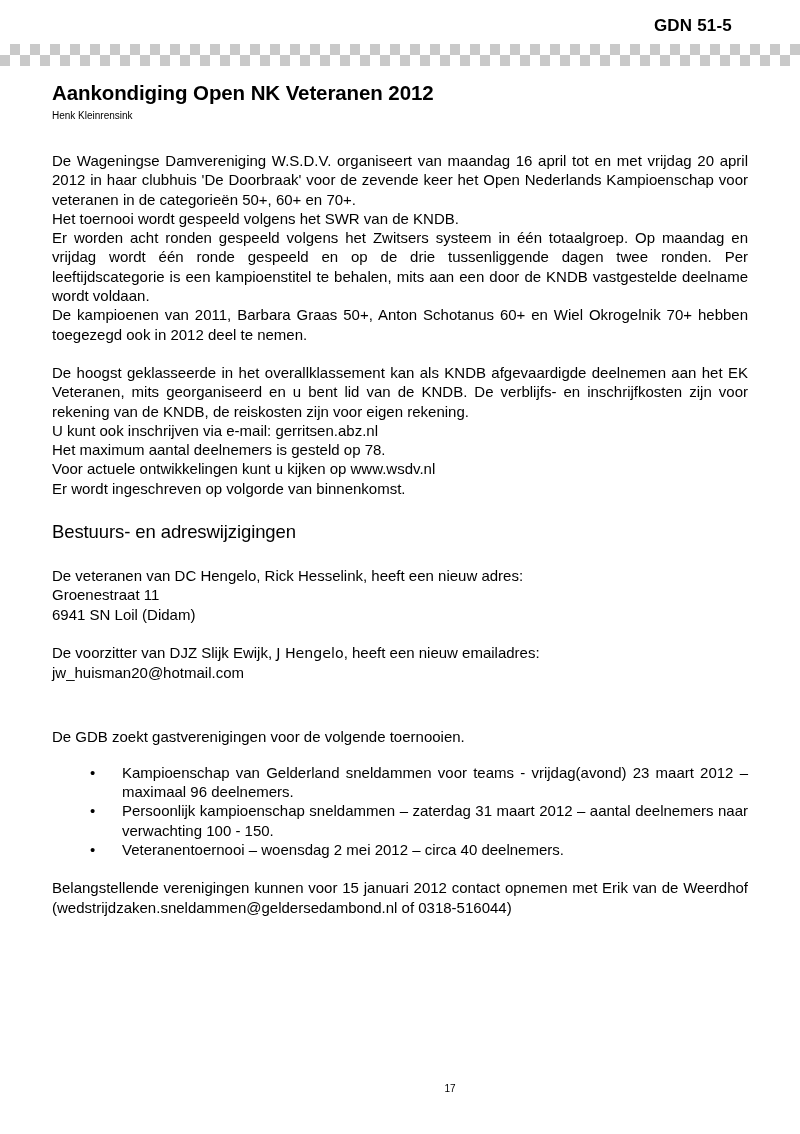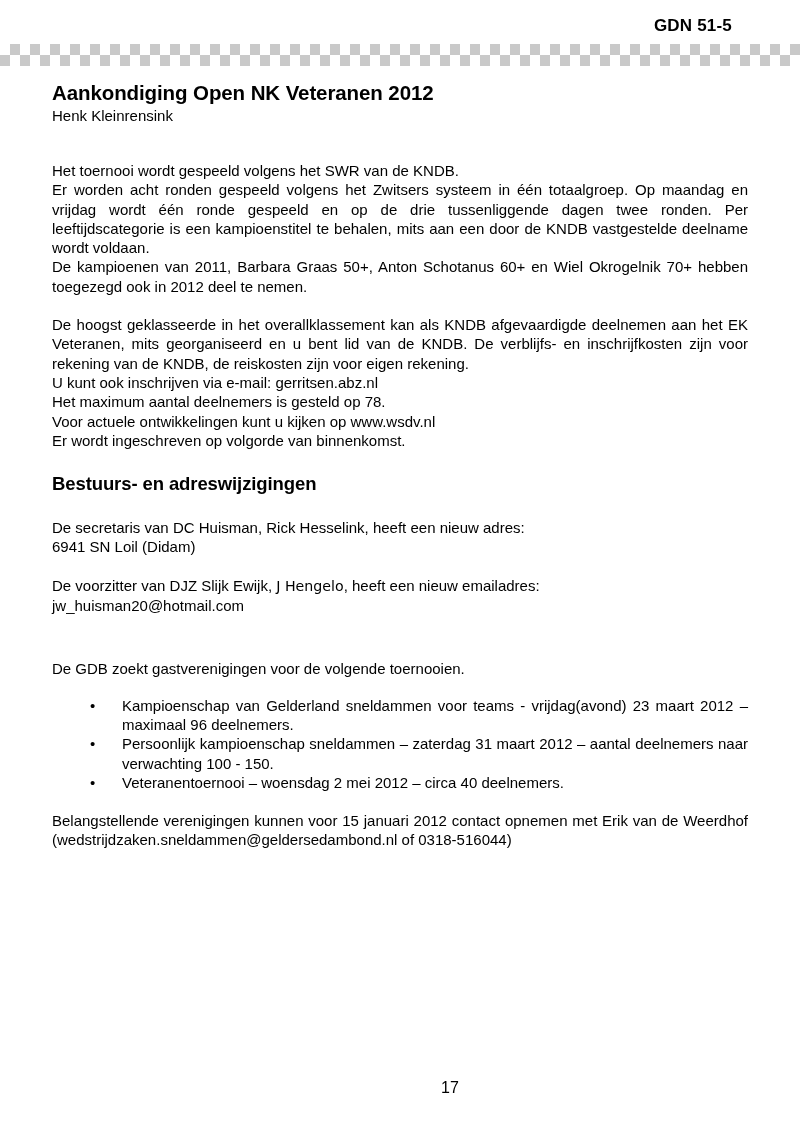--- a/index.html
+++ b/index.html
@@ -59,28 +59,28 @@
   }
 
   h1.doc-title {
     font-size: 20.5px;
     font-weight: bold;
     margin: 0;
     line-height: 25px;
     letter-spacing: -0.1px;
   }
   .byline {
-    font-size: 15px;
+    font-size: 10px;
     line-height: 19px;
-    margin: 1px 0 10px 0;
+    margin: 1px 0 0 0;
   }
 
   h2.section-heading {
     font-size: 18.5px;
-    font-weight: bold;
+    font-weight: normal;
     margin: 0;
     line-height: 24px;
     letter-spacing: -0.1px;
   }
 
   p.para {
     font-size: 15px;
     line-height: 19.3px;
     margin: 0;
   }
@@ -123,21 +123,21 @@
 
   
   #page-footer {
     position: absolute;
     left: 0;
     top: 1078px;
     width: 800px;
     text-align: center;
   }
   #page-number {
-    font-size: 16px;
+    font-size: 10px;
     line-height: 19px;
     display: inline-block;
     margin-left: 100px;
   }
 </style>
 </head>
 <body>
 
 <div id="page-header">
   <div id="header-title">GDN 51-5</div>
@@ -146,20 +146,21 @@
 <div id="checker-rule"></div>
 
 <div id="content">
 
   <h1 class="doc-title">Aankondiging Open NK Veteranen 2012</h1>
 
   <p class="byline">Henk Kleinrensink</p>
 
   <div class="spacer-26"></div>
 
+  <p class="para justify-all">De Wageningse Damvereniging W.S.D.V. organiseert van maandag 16 april tot en met vrijdag 20 april 2012 in haar clubhuis 'De Doorbraak' voor de zevende keer het Open Nederlands Kampioenschap voor veteranen in de categorieën 50+, 60+ en 70+.</p>
 
   <p class="para">Het toernooi wordt gespeeld volgens het SWR van de KNDB.</p>
 
   <p class="para justify-all">Er worden acht ronden gespeeld volgens het Zwitsers systeem in één totaalgroep. Op maandag en vrijdag wordt één ronde gespeeld en op de drie tussenliggende dagen twee ronden. Per leeftijdscategorie is een kampioenstitel te behalen, mits aan een door de KNDB vastgestelde deelname wordt voldaan.</p>
 
   <p class="para justify-all">De kampioenen van 2011, Barbara Graas 50+, Anton Schotanus 60+ en Wiel Okrogelnik 70+ hebben toegezegd ook in 2012 deel te nemen.</p>
 
   <div class="spacer-19"></div>
 
   <p class="para justify-all">De hoogst geklasseerde in het overallklassement kan als KNDB afgevaardigde deelnemen aan het EK Veteranen, mits georganiseerd en u bent lid van de KNDB. De verblijfs- en inschrijfkosten zijn voor rekening van de KNDB, de reiskosten zijn voor eigen rekening.</p>
@@ -172,22 +173,23 @@
   <p class="para">Voor actuele ontwikkelingen kunt u kijken op www.wsdv.nl</p>
 
   <p class="para">Er wordt ingeschreven op volgorde van binnenkomst.</p>
 
   <div class="spacer-22"></div>
 
   <h2 class="section-heading">Bestuurs- en adreswijzigingen</h2>
 
   <div class="spacer-22"></div>
 
-  <p class="para">De secretaris van DC Huisman, Rick Hesselink, heeft een nieuw adres:</p>
-
+  <p class="para">De veteranen van DC Hengelo, Rick Hesselink, heeft een nieuw adres:</p>
+
+  <p class="para">Groenestraat 11</p>
 
   <p class="para">6941 SN  Loil (Didam)</p>
 
   <div class="spacer-19"></div>
 
   <p class="para"><span>De voorzitter van DJZ Slijk Ewijk, </span><span class="alt-font">J Hengelo</span><span>, heeft een nieuw emailadres:</span></p>
 
   <p class="para">jw_huisman20@hotmail.com</p>
 
   <div class="spacer-22"></div>

